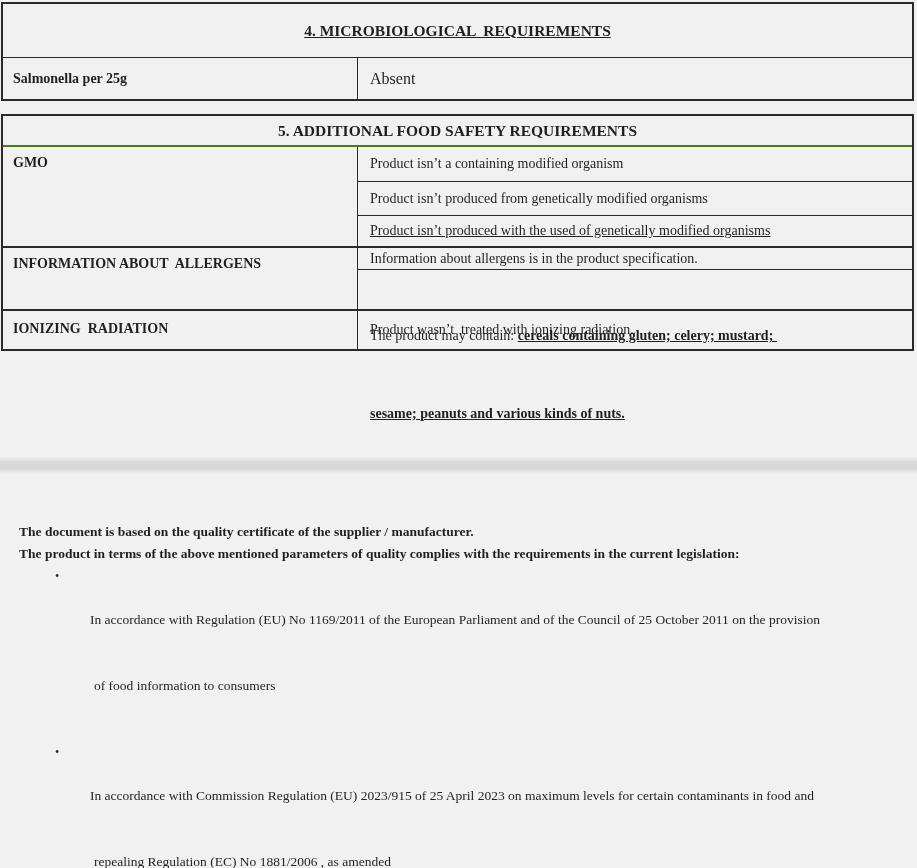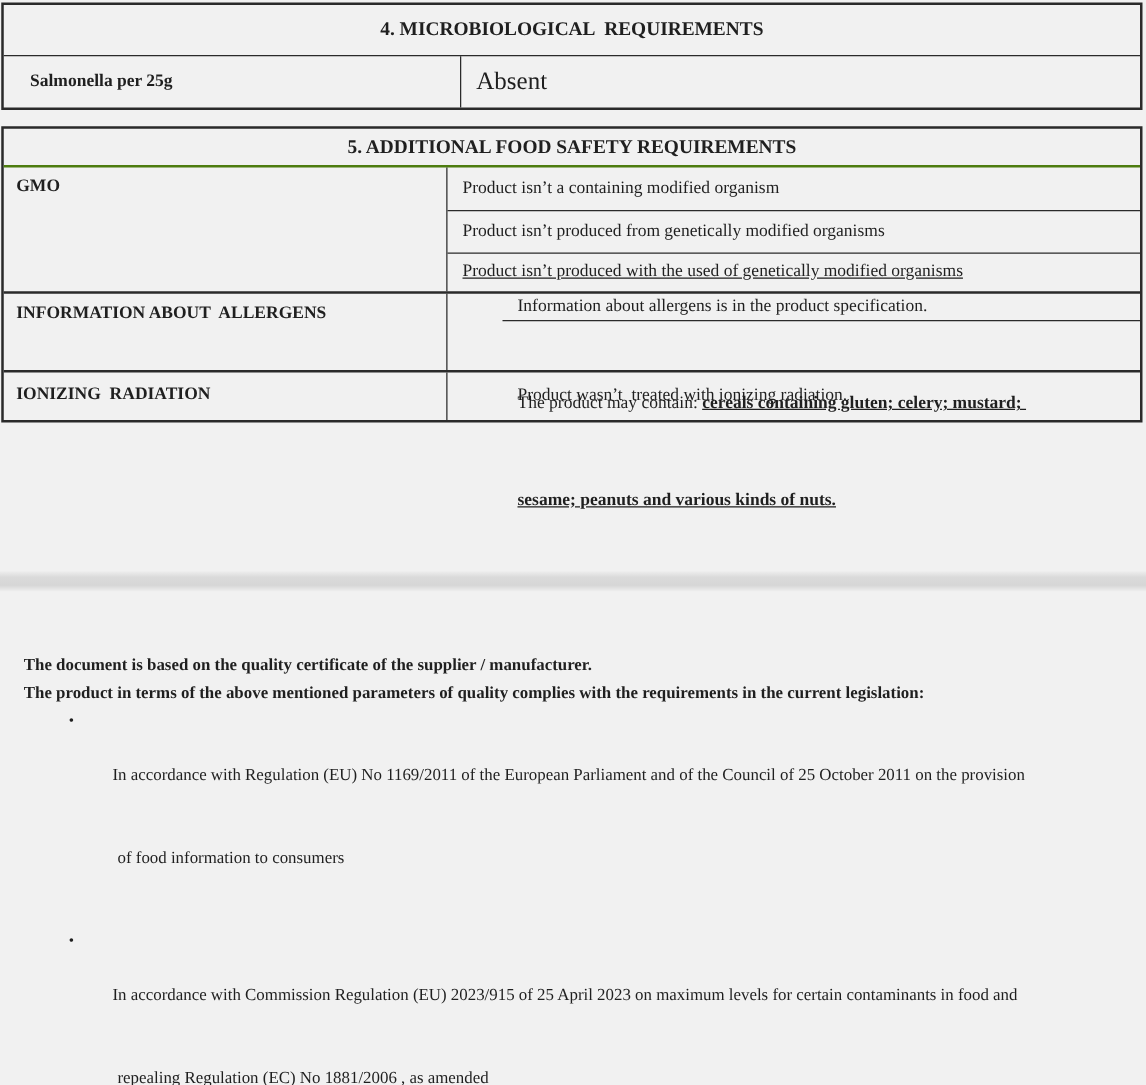--- a/index.html
+++ b/index.html
@@ -28,54 +28,53 @@
   }
 
   .tbl-header {
     display: flex;
     align-items: center;
     justify-content: center;
     font-weight: bold;
     font-size: 15.5px;
     white-space: pre-wrap;
   }
-  .t1 .tbl-header { height: 41px; border-bottom: 1px solid #2a2a2a; }
+  .t1 .tbl-header { height: 54px; border-bottom: 1px solid #2a2a2a; text-decoration: underline; }
   .t2 .tbl-header { height: 31px; border-bottom: 2px solid #4d7c0f; }
 
   .t1-row {
     display: grid;
     grid-template-columns: 355px 1fr;
     height: 41px;
-    padding-left: 11px;
   }
 
   .cell-left {
     border-right: 1px solid #2a2a2a;
     display: flex;
     align-items: center;
     padding: 0 10px;
     font-weight: bold;
     font-size: 14px;
     white-space: pre-wrap;
   }
   .cell-right {
     display: flex;
     align-items: center;
     padding: 0 12px;
-    font-size: 20px;
+    font-size: 16px;
     white-space: pre-wrap;
   }
 
   .tbl-gap { height: 13px; }
 
   .section {
     display: grid;
     grid-template-columns: 355px 1fr;
   }
-  .section + .section { border-top: 2px solid #2a2a2a; gap: 44px; }
+  .section + .section { border-top: 2px solid #2a2a2a; }
 
   .sec-label {
     border-right: 1px solid #2a2a2a;
     font-weight: bold;
     font-size: 14px;
     padding: 8px 10px 3px 10px;
     white-space: pre-wrap;
   }
   .sec-label.vcenter {
     display: flex;

